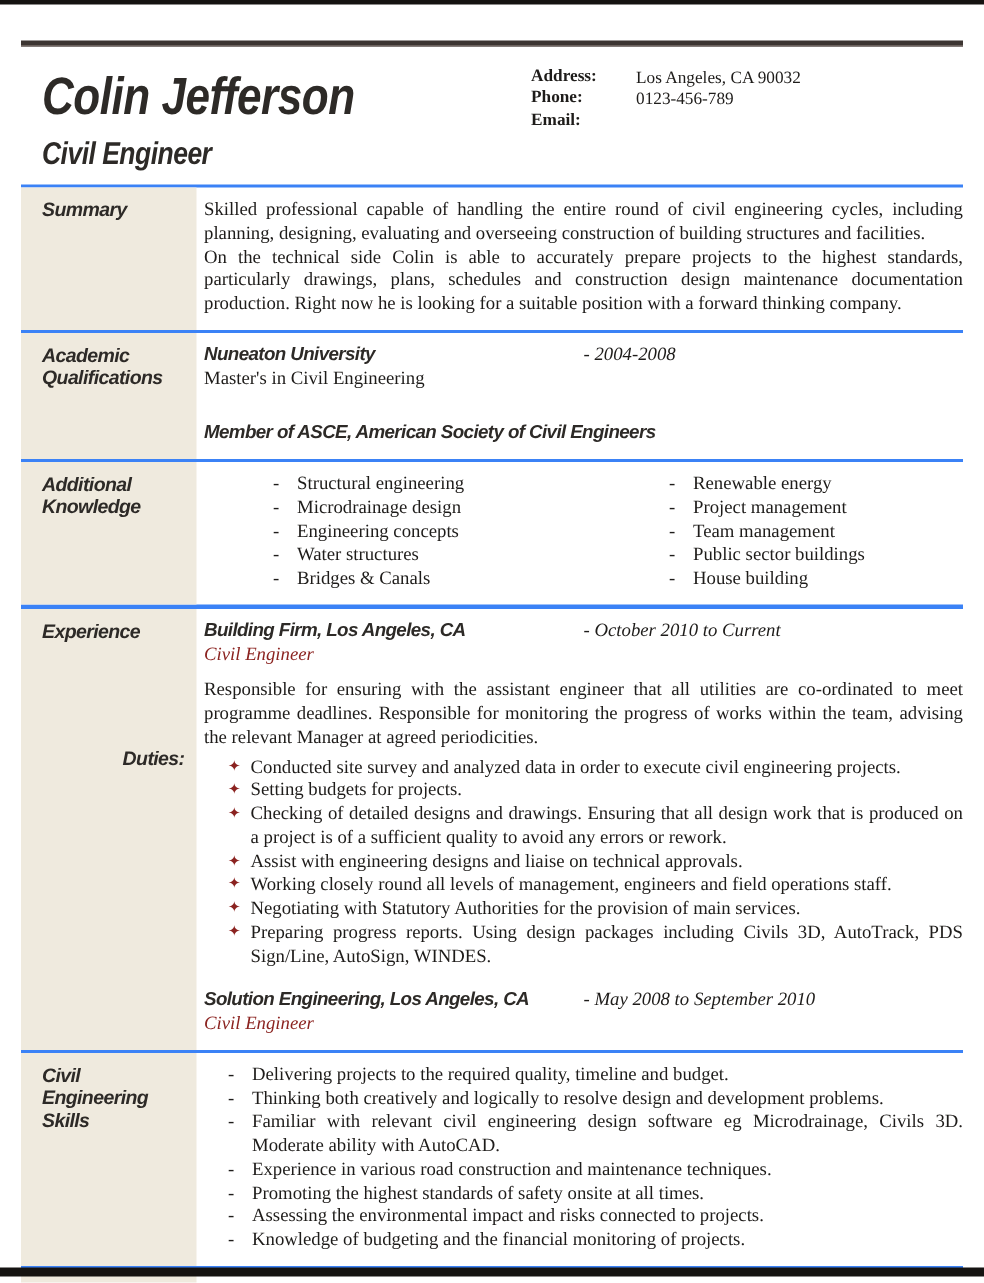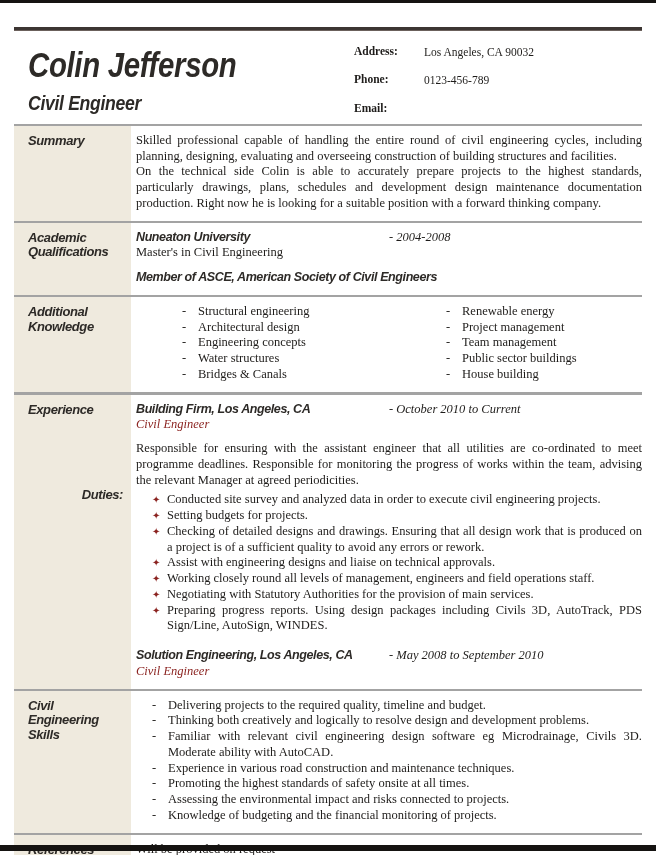--- a/index.html
+++ b/index.html
@@ -29,40 +29,40 @@
     font-family: "Liberation Sans", sans-serif;
     font-weight: bold;
     letter-spacing: -0.4px;
     color: #2d2a27;
     font-style: italic;
   }
   .squeeze { transform: scaleX(0.84); transform-origin: 0 50%; display: inline-block; white-space: nowrap; }
   .person-name { font-size: 35px; line-height: 1.0; margin-top: 6px; }
   .person-title { font-size: 21px; line-height: 1.0; margin-top: 10px; }
 
-  .contact { flex: 1; display: grid; grid-template-columns: 70px 1fr; row-gap: 14px; font-size: 11.5px; padding-top: 4px; align-content: start; }
+  .contact { flex: 1; display: grid; grid-template-columns: 70px 1fr; row-gap: 0; font-size: 11.5px; padding-top: 4px; align-content: start; }
   .contact-label { font-weight: bold; }
   .contact-value { line-height: 1.25; }
 
   
-  .section { display: flex; border-top: 2px solid #a3a3a3; }
+  .section { display: flex; border-top: 2px solid #3b82f6; }
   .section.thick { border-top-width: 3px; }
   .section-label-cell {
     width: 117px; background: #efeade; padding: 8px 6px 8px 14px;
     font-size: 13px; line-height: 1.15; position: relative; flex: none;
   }
   .section-content { flex: 1; padding: 7px 0 9px 5px; font-size: 12.5px; line-height: 1.26; }
 
   p.just { text-align: justify; }
 
   
   .head-row { display: flex; align-items: flex-end; }
   .head-left { width: 253px; flex: none; font-size: 12.5px; }
   .dates { font-style: italic; font-size: 12.5px; }
-  .membership { margin-top: 9px; font-size: 12.5px; }
+  .membership { margin-top: 21px; font-size: 12.5px; }
   .role { font-style: italic; color: #8b2320; font-size: 12.5px; }
 
   
   ul { list-style: none; }
   li { display: flex; align-items: flex-start; }
   .bullet { flex: none; }
   .li-text { flex: 1; text-align: justify; }
 
   .knowledge-cols { display: flex; }
   .knowledge-col-left { width: 308px; flex: none; }
@@ -110,21 +110,21 @@
       <div class="contact-value">0123-456-789</div>
       <div class="contact-label">Email:</div>
       <div class="contact-value"></div>
     </div>
   </div>
 
   <div class="section">
     <div class="section-label-cell cond">Summary</div>
     <div class="section-content">
       <p class="just">Skilled professional capable of handling the entire round of civil engineering cycles, including planning, designing, evaluating and overseeing construction of building structures and facilities.</p>
-      <p class="just">On the technical side Colin is able to accurately prepare projects to the highest standards, particularly drawings, plans, schedules and development design maintenance documentation production. Right now he is looking for a suitable position with a forward thinking company.</p>
+      <p class="just">On the technical side Colin is able to accurately prepare projects to the highest standards, particularly drawings, plans, schedules and construction design maintenance documentation production. Right now he is looking for a suitable position with a forward thinking company.</p>
     </div>
   </div>
 
   <div class="section">
     <div class="section-label-cell cond">Academic Qualifications</div>
     <div class="section-content">
       <div class="head-row">
         <span class="head-left cond">Nuneaton University</span>
         <span class="dates">- 2004-2008</span>
       </div>
@@ -139,21 +139,21 @@
       <div class="knowledge-cols">
         <ul class="knowledge-col-left">
 
             <li>
               <span class="bullet">-</span>
               <span class="li-text">Structural engineering</span>
             </li>
 
             <li>
               <span class="bullet">-</span>
-              <span class="li-text">Architectural design</span>
+              <span class="li-text">Microdrainage design</span>
             </li>
 
             <li>
               <span class="bullet">-</span>
               <span class="li-text">Engineering concepts</span>
             </li>
 
             <li>
               <span class="bullet">-</span>
               <span class="li-text">Water structures</span>

